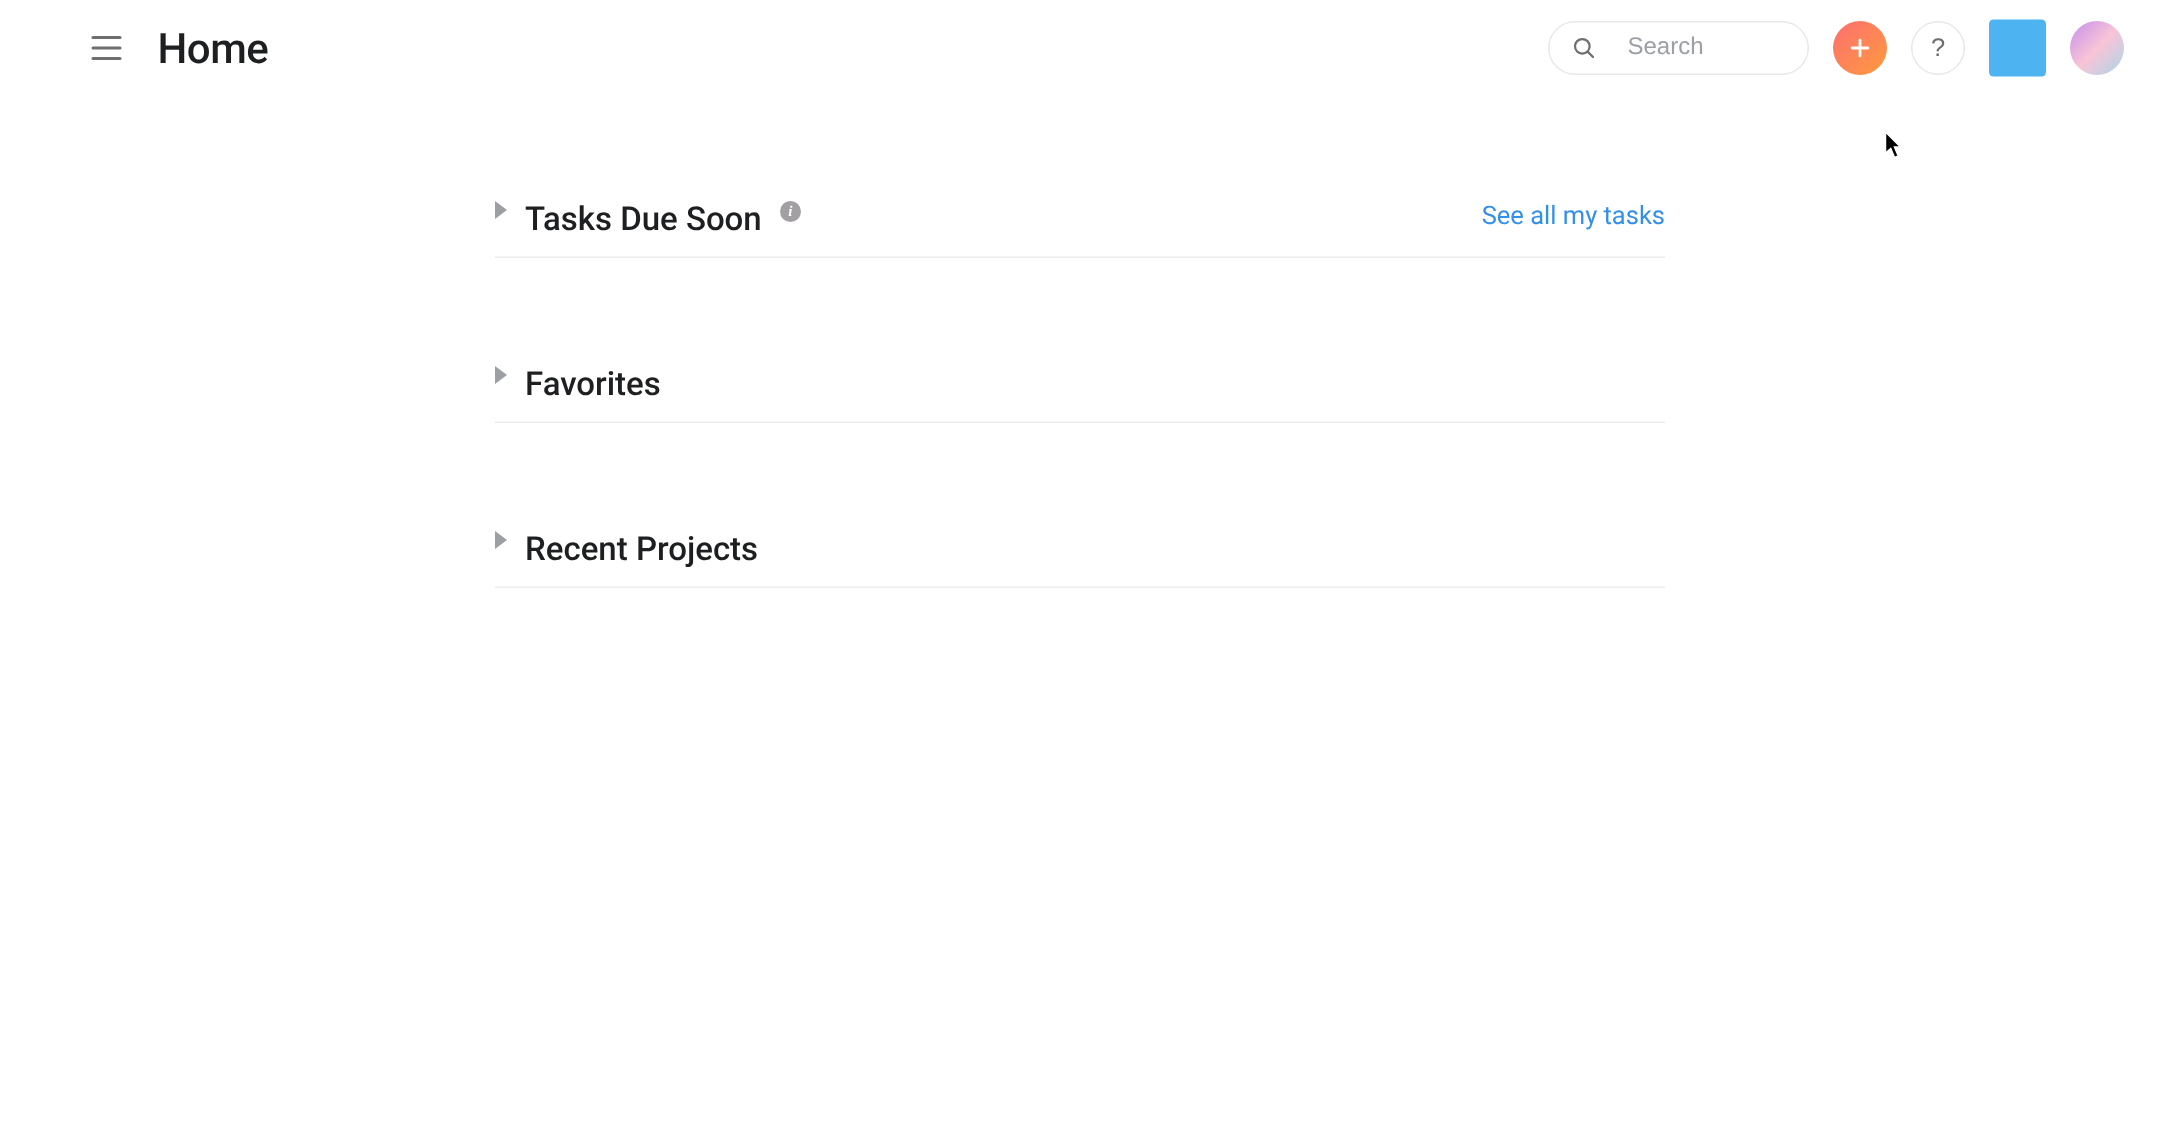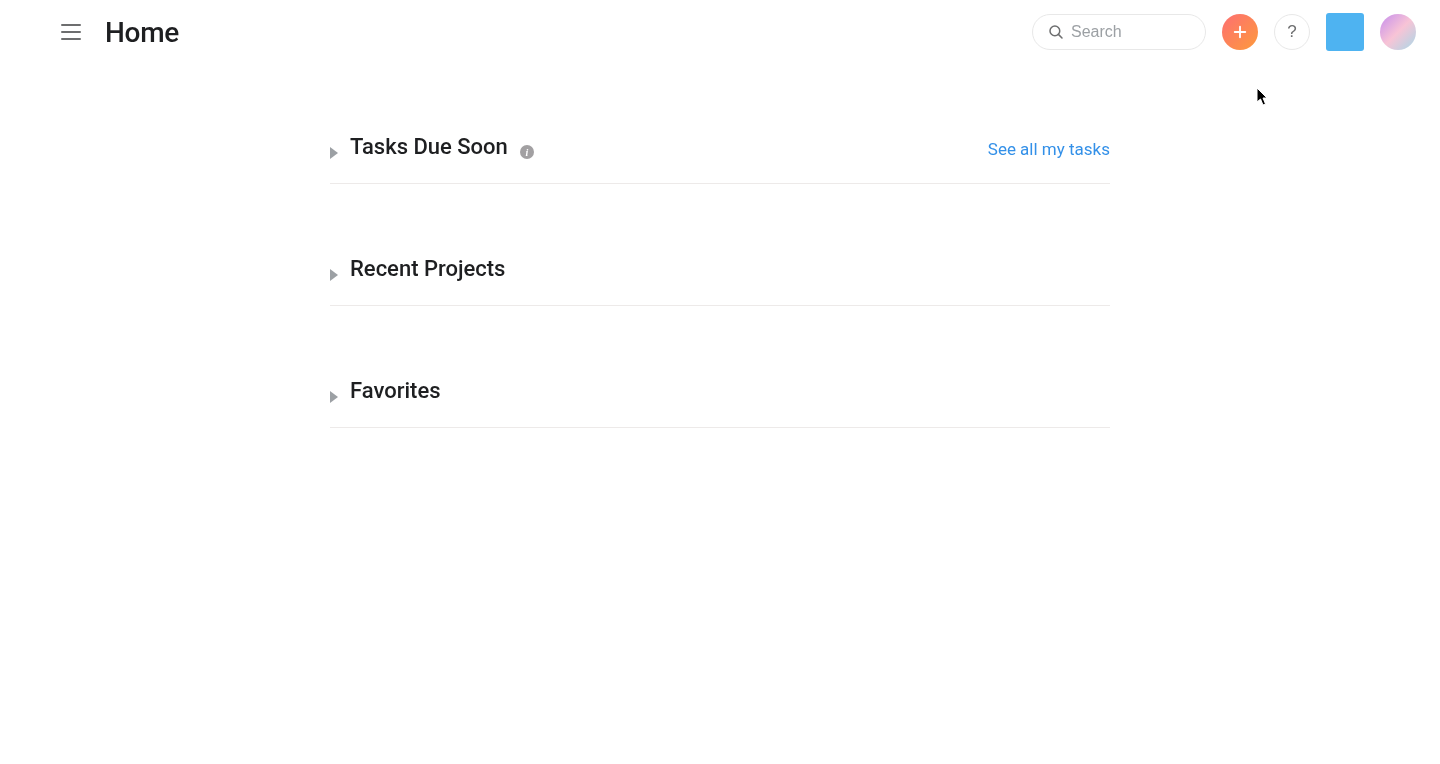--- a/index.html
+++ b/index.html
@@ -59,21 +59,21 @@
     }
     
     .search-wrapper {
       display: flex;
       align-items: center;
       border: 1px solid #e8e8e8;
       border-radius: 22px;
       height: 36px;
       padding: 0 14px;
       width: 174px;
-      gap: 6px;
+      gap: 20px;
     }
     
     .search-wrapper svg {
       width: 18px;
       height: 18px;
       color: #6d6e6f;
       flex-shrink: 0;
     }
     
     .search-input {
@@ -140,22 +140,22 @@
       width: 780px;
       margin: 70px auto 0;
     }
     
     .section {
       margin-bottom: 72px;
     }
     
     .section-header {
       display: flex;
-      align-items: flex-end;
-      padding-bottom: 24px;
+      align-items: flex-start;
+      padding-bottom: 12px;
       border-bottom: 1px solid #edeae9;
       gap: 12px;
     }
     
     .caret {
       width: 0;
       height: 0;
       border-top: 6px solid transparent;
       border-bottom: 6px solid transparent;
       border-left: 8px solid #9ca0a4;
@@ -254,28 +254,28 @@
       <div class="section-title">Tasks Due Soon</div>
       <div class="info-icon">i</div>
       <div class="section-spacer"></div>
       <a class="section-link">See all my tasks</a>
     </div>
   </div>
 
   <div class="section">
     <div class="section-header">
       <div class="caret"></div>
-      <div class="section-title">Recent Projects</div>
+      <div class="section-title">Favorites</div>
     </div>
   </div>
 
   <div class="section">
     <div class="section-header">
       <div class="caret"></div>
-      <div class="section-title">Favorites</div>
+      <div class="section-title">Recent Projects</div>
     </div>
   </div>
 
 </div>
 
 <div class="cursor-overlay">
   <svg viewBox="0 0 14 20">
     <path d="M1 1 L1 15 L4.5 12 L7 18 L9.5 17 L7 11 L11 11 Z" fill="#000000" stroke="#ffffff" stroke-width="1"></path>
   </svg>
 </div>

